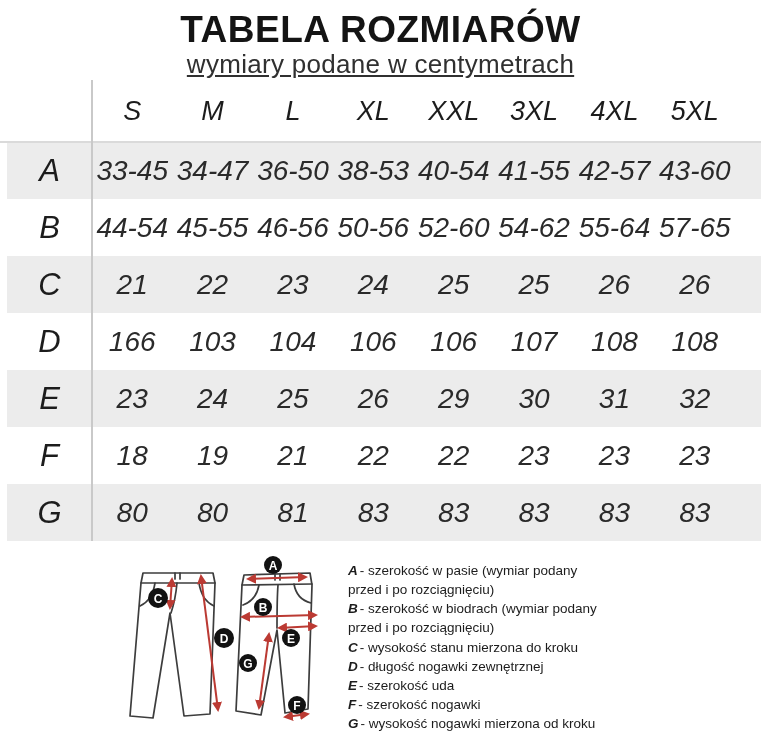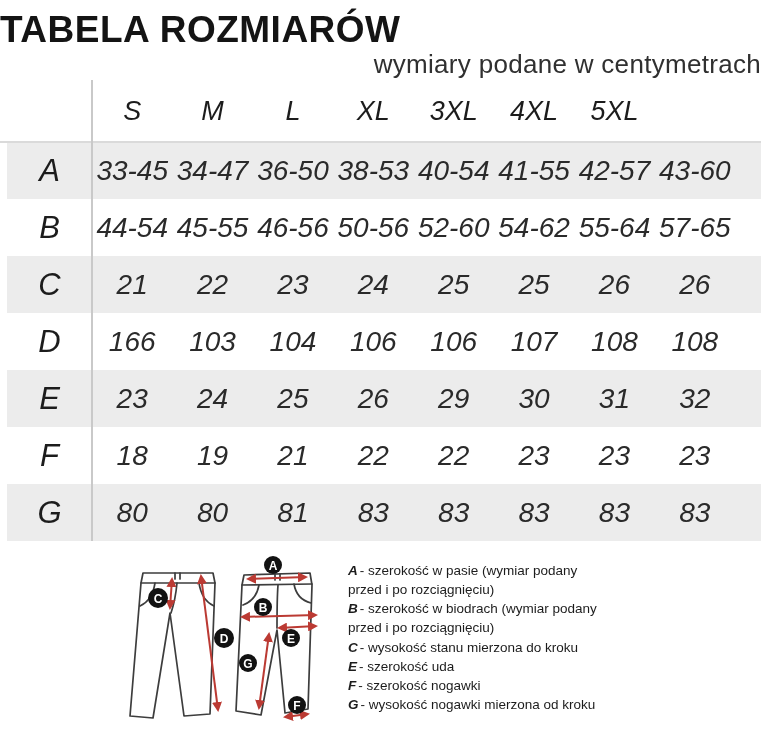--- a/index.html
+++ b/index.html
@@ -3,25 +3,25 @@
 <meta charset="utf-8">
 <style>
   html,body { margin:0; padding:0; background:#ffffff; }
   .page {
     position:relative; width:761px; height:735px; background:#ffffff;
     font-family:"Liberation Sans", sans-serif; color:#1e1e1e; overflow:hidden;
   }
   
   .title {
     position:absolute; top:9px; left:0; width:100%;
-    font-size:37px; font-weight:700; letter-spacing:0.5px; color:#141414;
+    text-align:center; font-size:37px; font-weight:700; letter-spacing:0.5px; color:#141414;
   }
   .subtitle {
     position:absolute; top:49px; left:0; width:100%;
-    text-align:right; font-size:26px; font-weight:400; color:#303030; letter-spacing:0.3px;
+    text-align:center; font-size:26px; font-weight:400; color:#303030; letter-spacing:0.3px;text-decoration:underline;
   }
   
   .size-table { position:absolute; top:80px; left:0; width:761px; height:461px; }
   .trow {
     display:grid; grid-template-columns:85px repeat(8,1fr) 26px;
     align-items:center; height:57px; margin-left:7px;
   }
   .trow.gray { background:#ececec; }
   .thead { height:62px; }
   .hcell {
@@ -50,20 +50,21 @@
   <div class="subtitle">wymiary podane w centymetrach</div>
 
   <div class="size-table">
 
     <div class="trow thead">
       <div class="hcell"></div>
       <div class="hcell">S</div>
       <div class="hcell">M</div>
       <div class="hcell">L</div>
       <div class="hcell">XL</div>
+      <div class="hcell">XXL</div>
       <div class="hcell">3XL</div>
       <div class="hcell">4XL</div>
       <div class="hcell">5XL</div>
       <div></div>
     </div>
 
     <div class="trow gray">
       <div class="rlabel">A</div>
       <div class="tcell">33-45</div>
       <div class="tcell">34-47</div>
@@ -221,18 +222,19 @@
     <g>
       <circle cx="64" cy="149" r="9" fill="#121212"></circle>
       <text x="64" y="153.5" fill="#ffffff" font-size="12" font-weight="bold" text-anchor="middle" font-family="Liberation Sans, sans-serif">F</text>
     </g>
   </svg>
 
   <div class="legend">
     <div class="legend-item"><b>A</b><span>- szerokość w pasie (wymiar podany przed i po rozciągnięciu)</span></div>
     <div class="legend-item"><b>B</b><span>- szerokość w biodrach (wymiar podany przed i po rozciągnięciu)</span></div>
     <div class="legend-item"><b>C</b><span>- wysokość stanu mierzona do kroku</span></div>
+    <div class="legend-item"><b>D</b><span>- długość nogawki zewnętrznej</span></div>
     <div class="legend-item"><b>E</b><span>- szerokość uda</span></div>
     <div class="legend-item"><b>F</b><span>- szerokość nogawki</span></div>
     <div class="legend-item"><b>G</b><span>- wysokość nogawki mierzona od kroku</span></div>
   </div>
 
 </div>
 
 </body></html>

